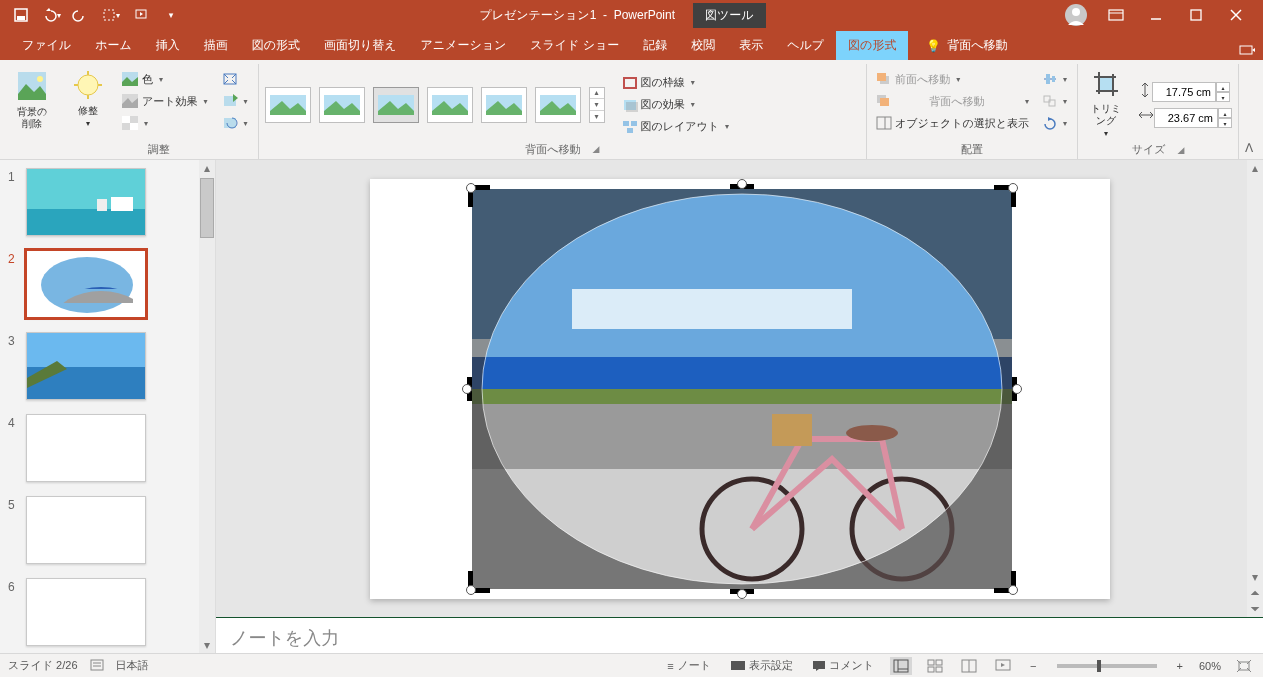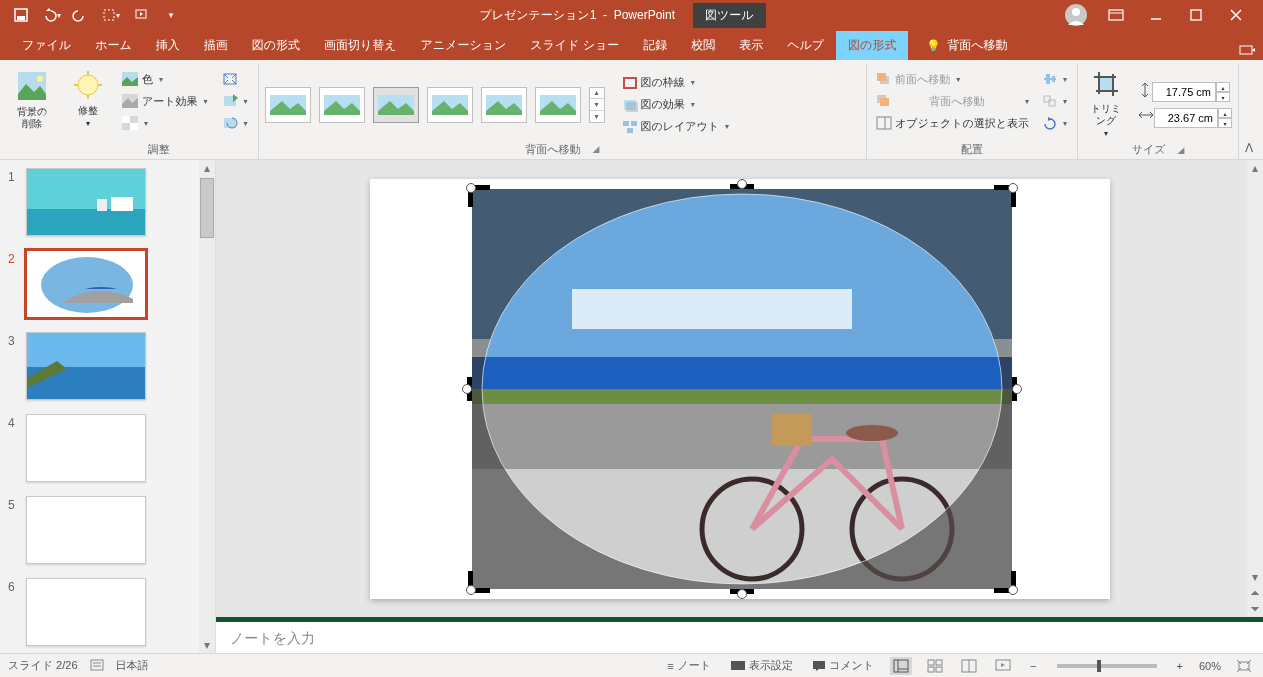--- a/index.html
+++ b/index.html
@@ -55,21 +55,21 @@
   .thumbrow { display:flex; gap:6px; margin-bottom:14px;}
   .thumbrow .num { width:12px; color:#666; font-size:12px; padding-top:2px;}
   .slide-th { width:120px; height:68px; background:#fff; border:1px solid #c9c9c9; box-shadow:0 1px 2px rgba(0,0,0,.15); cursor:pointer; position:relative; overflow:hidden;}
   .slide-th.sel { outline:3px solid #c44527; outline-offset:-1px;}
   .scroll { width:16px; background:#ececec; display:flex; flex-direction:column; align-items:center;}
   .scroll .sbtn{height:16px;width:16px;display:flex;align-items:center;justify-content:center;color:#777;cursor:pointer;}
   .scroll .thumb-s{width:14px;background:#c9c9c9;border:1px solid #aaa;}
   .editor { flex:1; background:#e6e6e6; display:flex; flex-direction:column;}
   .canvas-wrap { flex:1; position:relative; display:flex; align-items:center; justify-content:center; overflow:hidden;}
   .canvas { width:740px; height:420px; background:#fff; box-shadow:0 2px 6px rgba(0,0,0,.25); position:relative;}
-  .notes { height:36px; background:#fff; border-top:5px solid #14532d; padding:8px 14px; color:#888; font-size:14px;}
+  .notes { height:36px; background:#fff; border-top:1px solid #14532d; padding:8px 14px; color:#888; font-size:18px;}
 
   
   .statusbar { height:24px; background:#f3f2f1; border-top:1px solid #d8d8d8; display:flex; align-items:center; padding:0 8px; color:#555; font-size:11px; gap:12px;}
   .statusbar .spacer{flex:1;}
   .sbtn2 { display:flex; align-items:center; gap:4px; cursor:pointer; padding:0 4px;}
   .viewbtn { width:22px; height:18px; display:flex;align-items:center;justify-content:center; cursor:pointer;}
   .viewbtn.sel{background:#d7d7d7;}
   .zoomslider{width:100px;height:4px;background:#bbb;position:relative;margin:0 4px;}
   .zoomslider .kn{position:absolute;top:-4px;left:40%;width:4px;height:12px;background:#555;}
 

